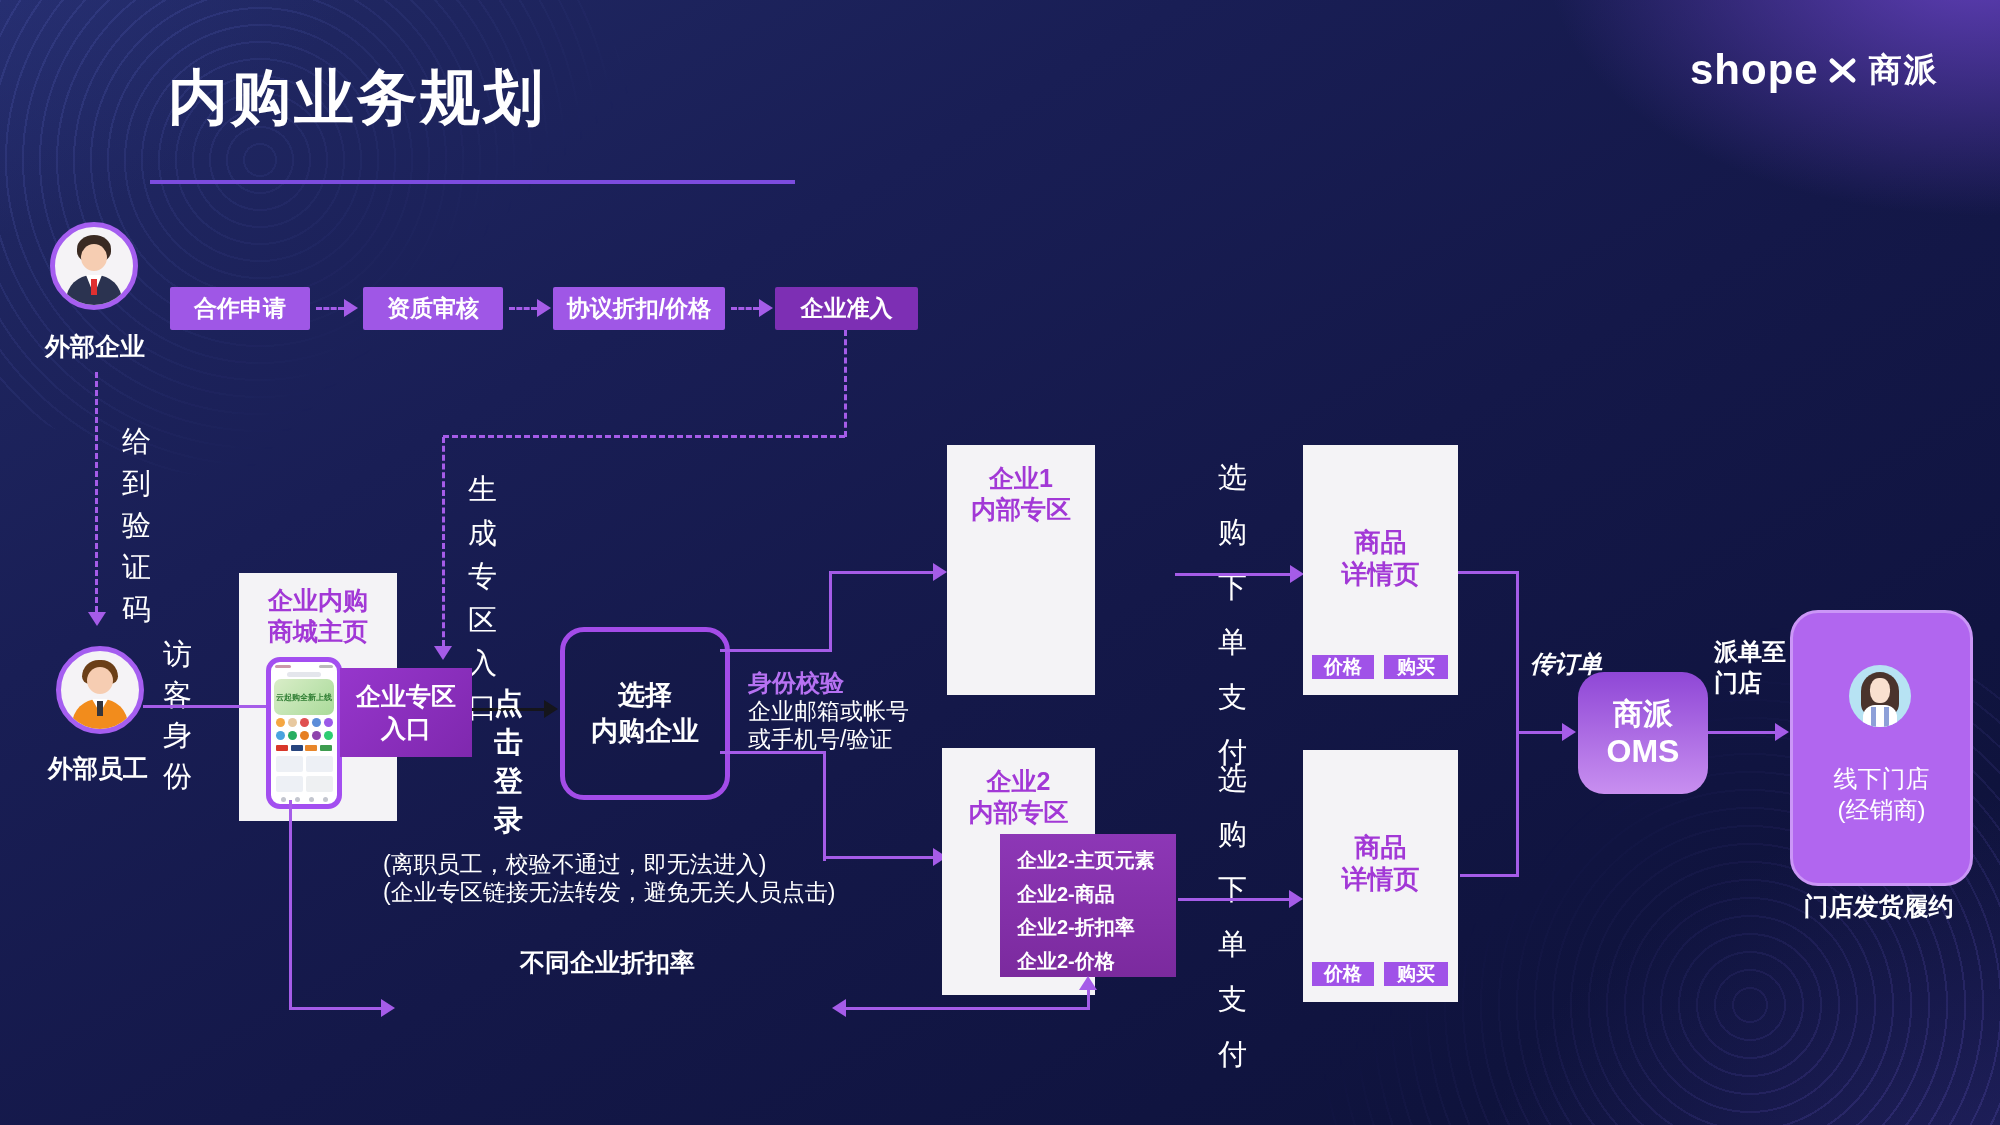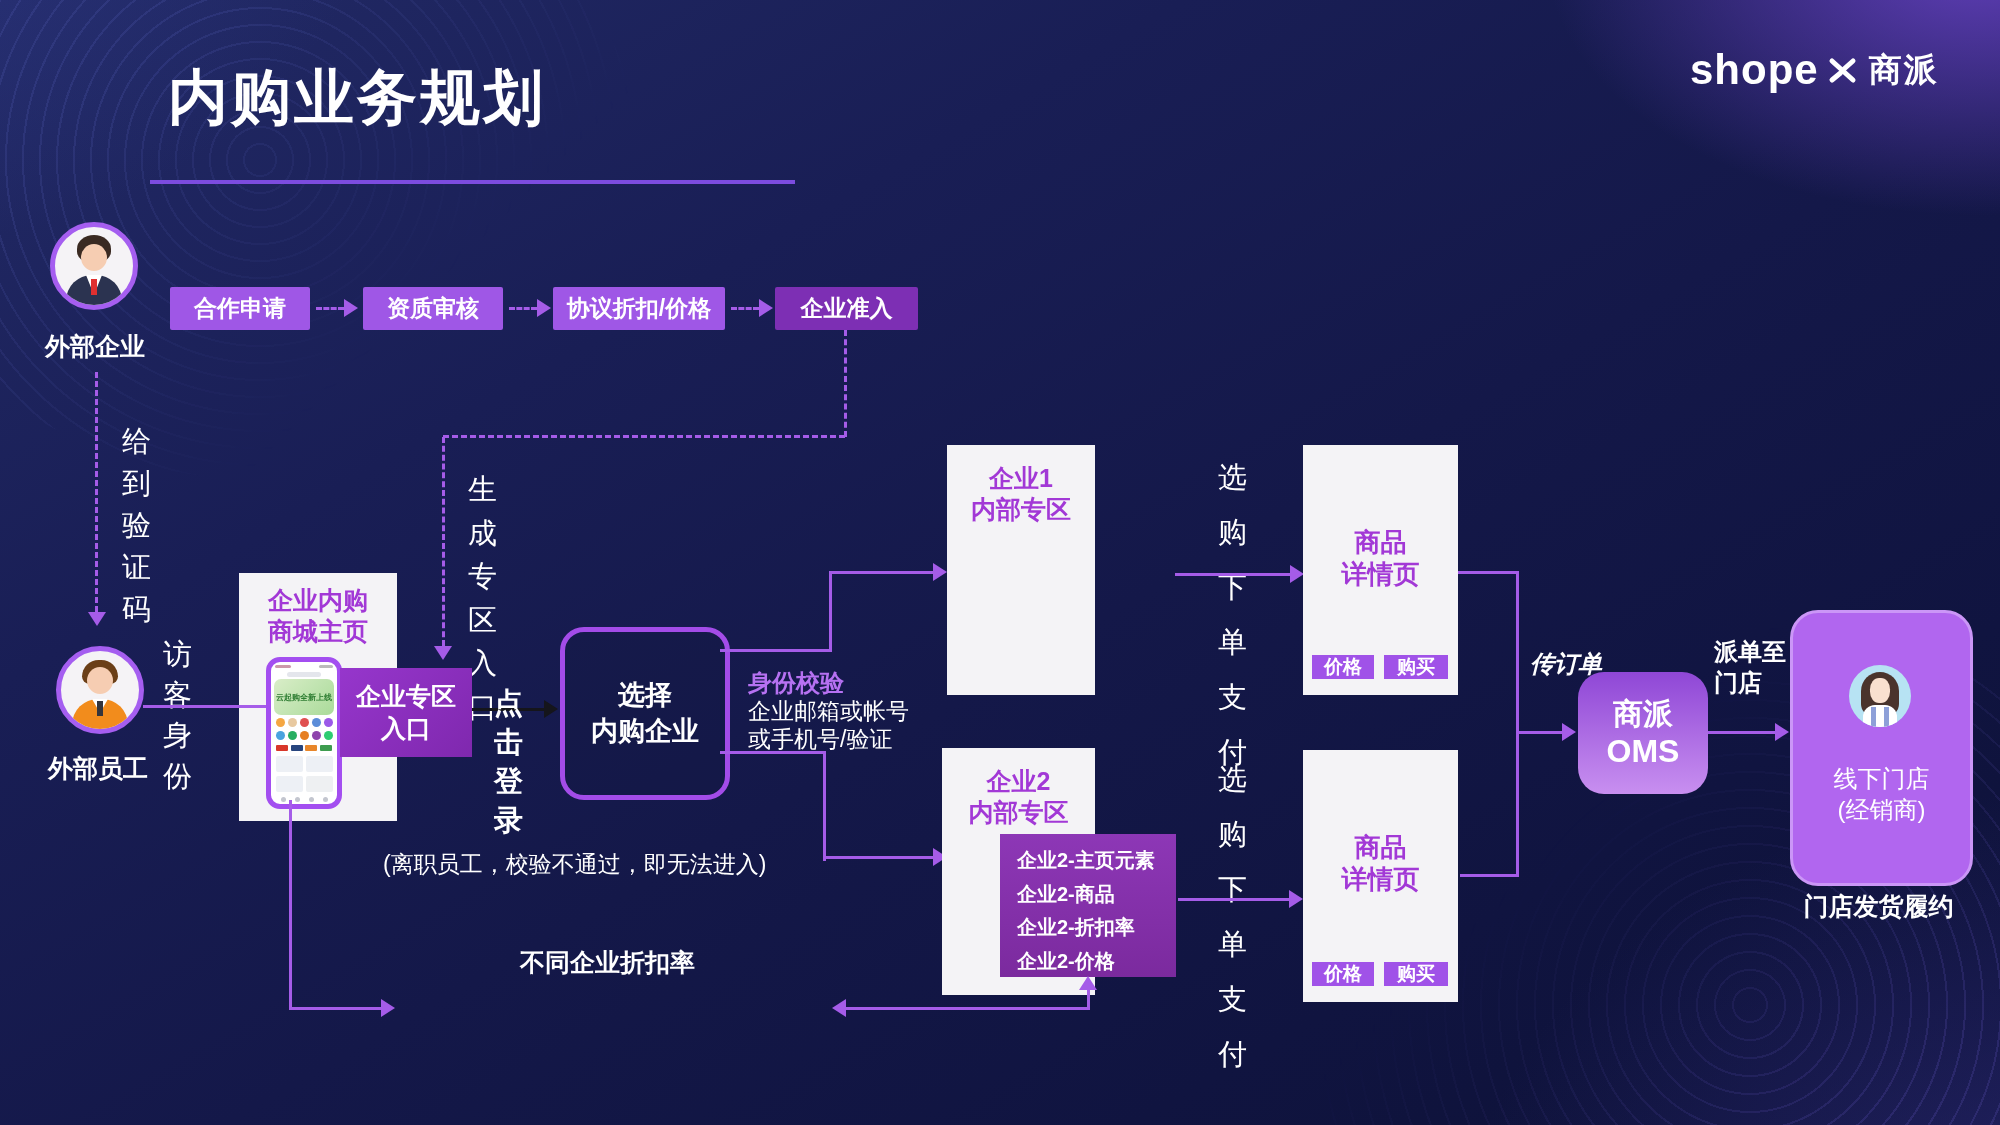--- a/index.html
+++ b/index.html
@@ -277,20 +277,21 @@
       <div class="abs" style="left:35px;top:42px;width:5px;height:20px;background:#8ea0d8;"></div>
     </div>
     <div class="abs" style="left:0;top:150px;width:100%;text-align:center;font-size:24px;line-height:1.3;">
       <span style="display:block;">线下门店</span>
       <span style="display:block;">(经销商)</span>
     </div>
   </div>
   <div class="abs h25b" style="left:1790px;top:890px;width:177px;text-align:center;">门店发货履约</div>
 
   <div class="abs h23" style="left:383px;top:849px;">(离职员工，校验不通过，即无法进入)</div>
+  <div class="abs h23" style="left:383px;top:877px;">(企业专区链接无法转发，避免无关人员点击)</div>
   <div class="abs h25b" style="left:520px;top:946px;">不同企业折扣率</div>
 
   <div class="vline" style="left:289px;top:800px;height:210px;z-index:5;"></div>
   <div class="hline" style="left:289px;top:1007px;width:94px;"></div>
   <div class="arr-r" style="left:381px;top:999px;"></div>
   <div class="arr-l" style="left:832px;top:999px;"></div>
   <div class="hline" style="left:845px;top:1007px;width:245px;"></div>
   <div class="vline" style="left:1087px;top:989px;height:21px;"></div>
   <div class="arr-u" style="left:1079px;top:976px;"></div>
 </div>

